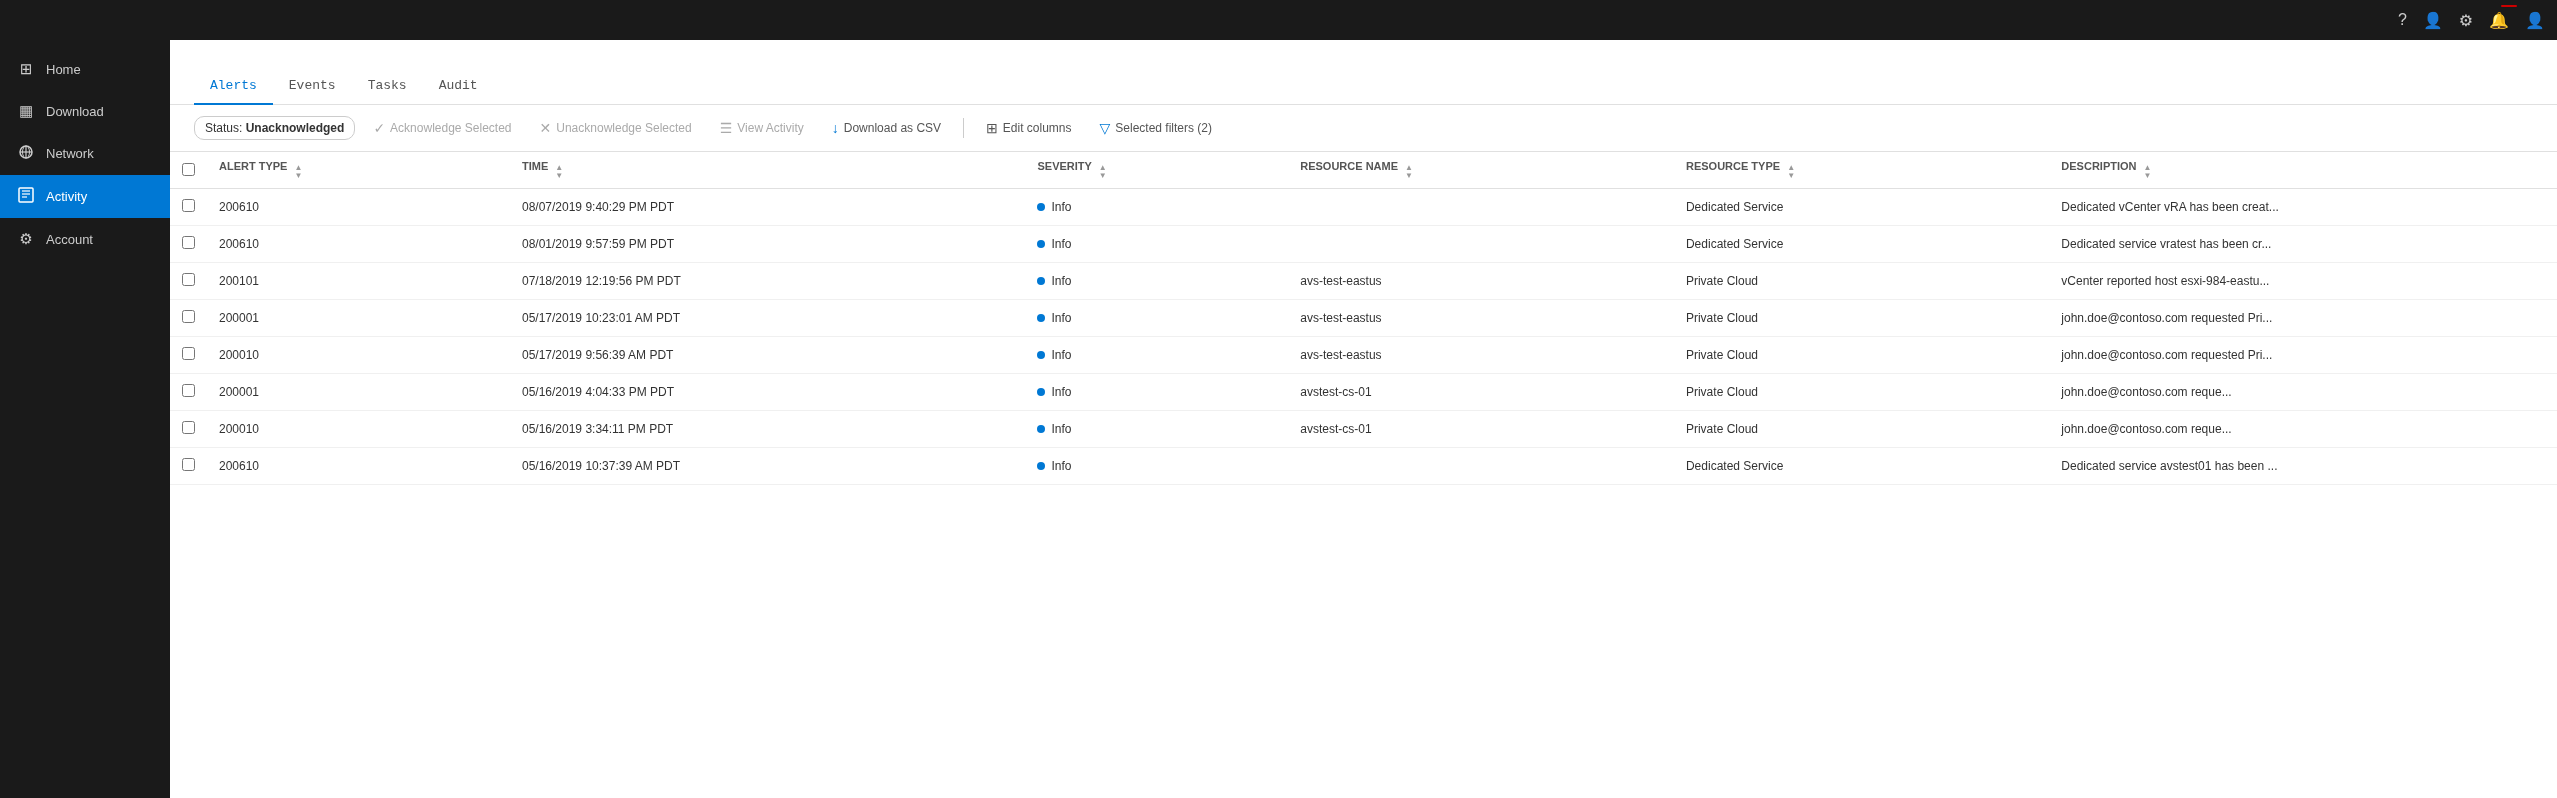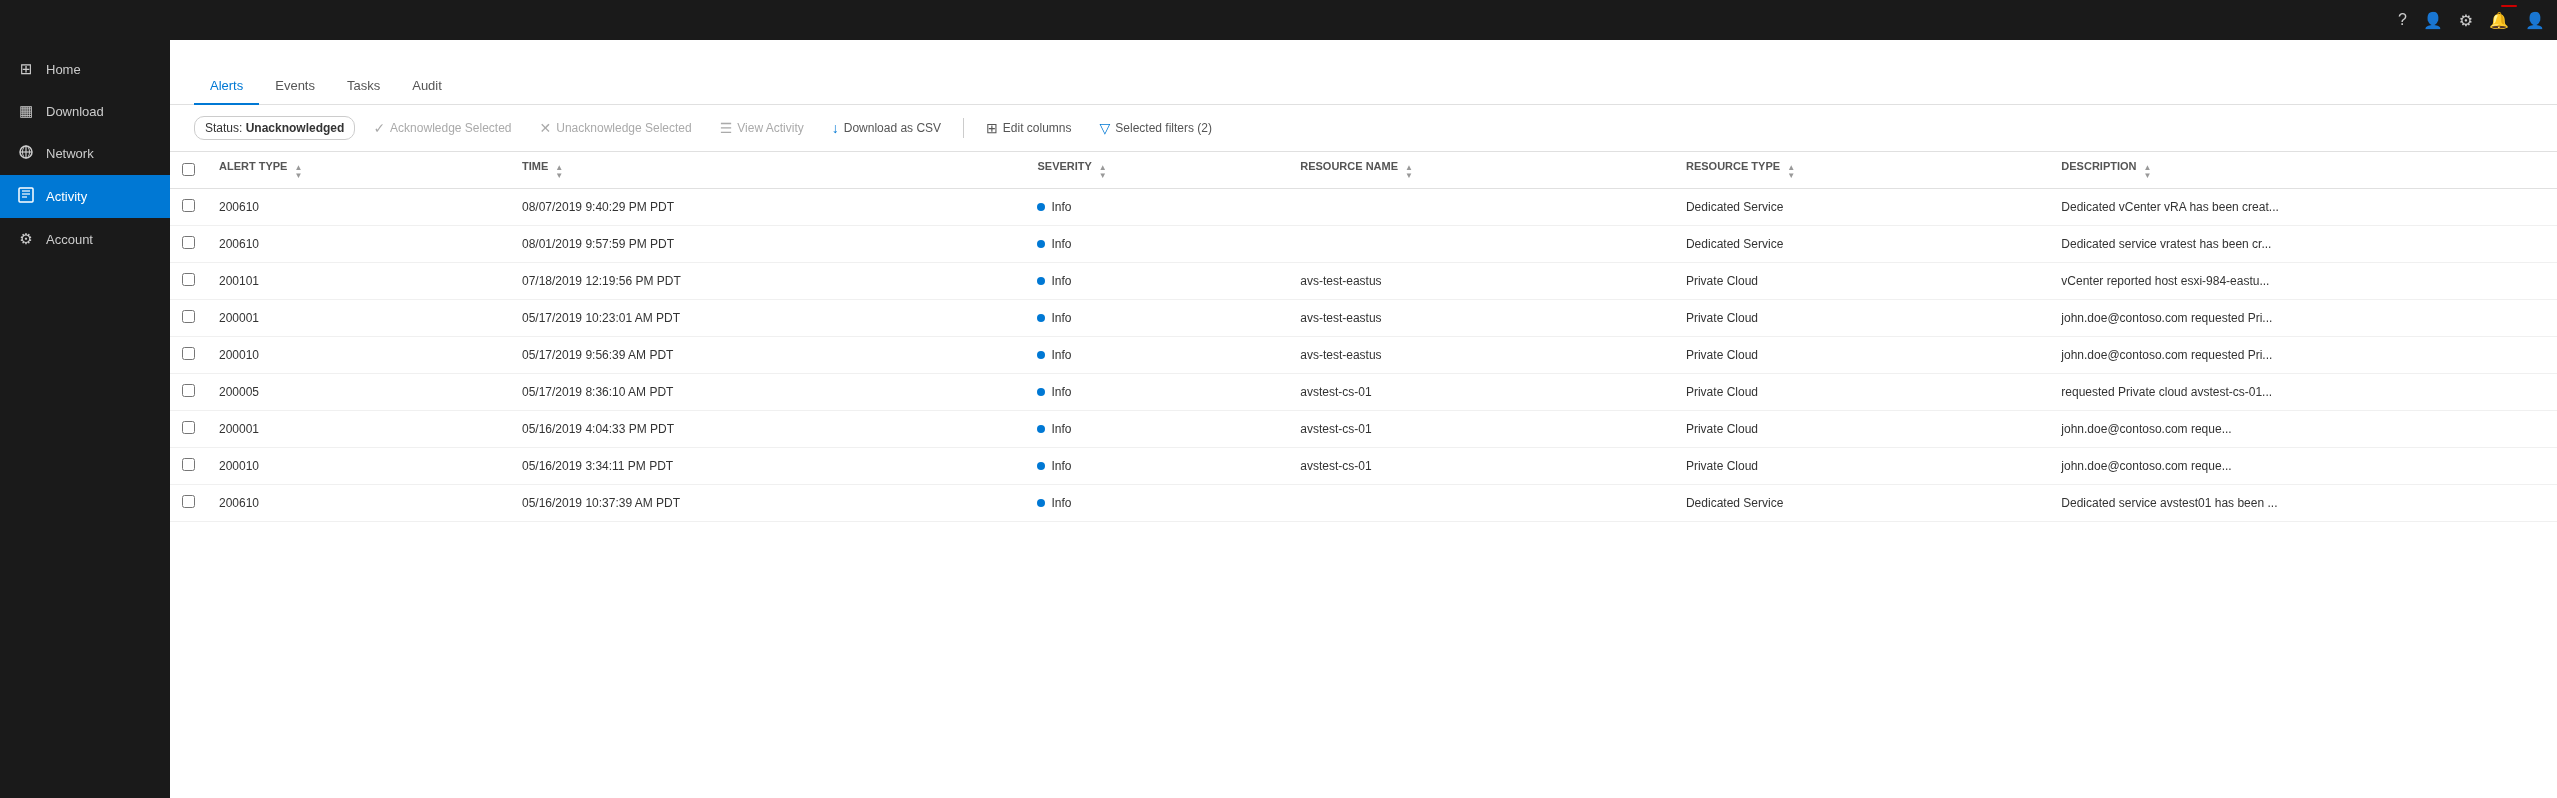--- a/index.html
+++ b/index.html
@@ -65,20 +65,21 @@
 
     
     .tabs { display: flex; gap: 0; }
     .tab {
       padding: 10px 16px;
       cursor: pointer;
       color: #555;
       font-size: 13px;
       border-bottom: 2px solid transparent;
       margin-bottom: -1px;
+      font-family: Liberation Mono, monospace;
     }
     .tab.active { color: #0078d4; border-bottom: 2px solid #0078d4; font-weight: 500; }
 
     
     .toolbar {
       display: flex;
       align-items: center;
       padding: 10px 24px;
       gap: 8px;
       border-bottom: 1px solid #e0e0e0;
@@ -341,36 +342,20 @@
       </span>
     </td>
     <td>avs-test-eastus</td>
     <td>Private Cloud</td>
     <td class="text-truncate">john.doe@contoso.com requested Pri...</td>
   </tr>
             <tr>
     <td class="checkbox-cell">
       <input type="checkbox" style="">
     </td>
-    <td>200005</td>
-    <td>05/17/2019 8:36:10 AM PDT</td>
-    <td>
-      <span class="severity-cell">
-        <span class="severity-dot"></span>
-        <span>Info</span>
-      </span>
-    </td>
-    <td>avstest-cs-01</td>
-    <td>Private Cloud</td>
-    <td class="text-truncate">requested Private cloud avstest-cs-01...</td>
-  </tr>
-            <tr>
-    <td class="checkbox-cell">
-      <input type="checkbox" style="">
-    </td>
     <td>200001</td>
     <td>05/16/2019 4:04:33 PM PDT</td>
     <td>
       <span class="severity-cell">
         <span class="severity-dot"></span>
         <span>Info</span>
       </span>
     </td>
     <td>avstest-cs-01</td>
     <td>Private Cloud</td>

